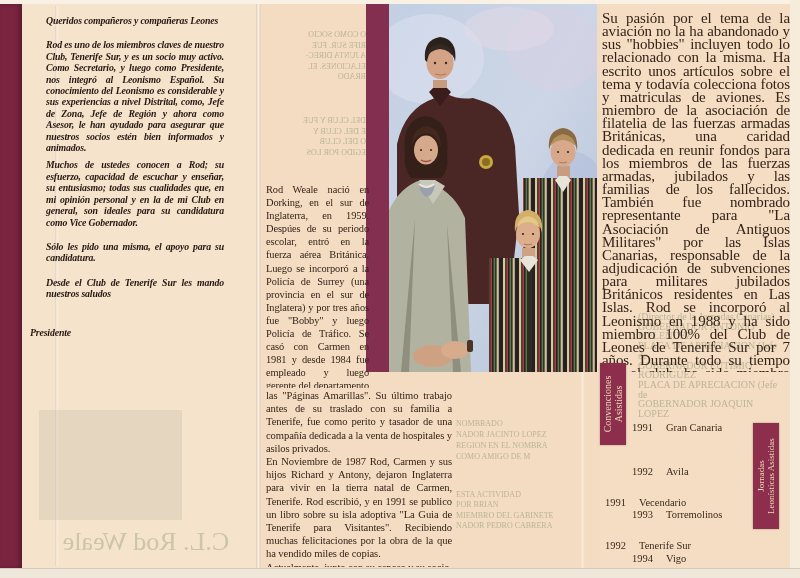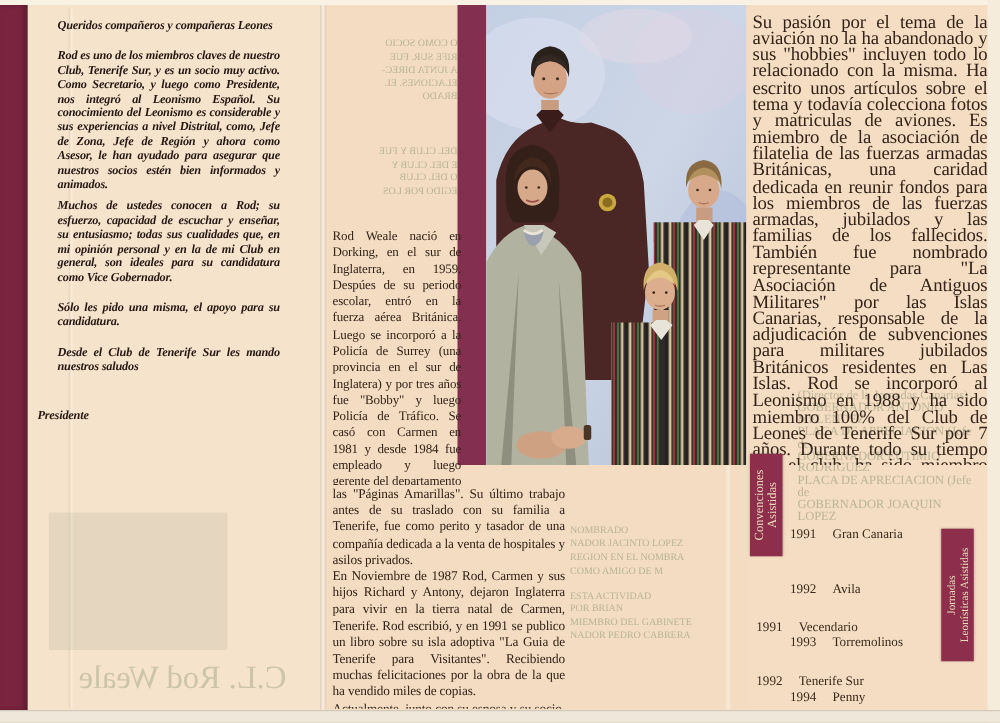--- a/index.html
+++ b/index.html
@@ -57,21 +57,21 @@
   .ylist .row{display:flex;margin-top:32px;}
   .ylist .year{width:34px;}
   .ylist .place{white-space:nowrap;}
   
   .bleed{color:rgba(140,148,118,.55);font-family:"Liberation Serif",serif;
          font-size:8px;line-height:10.6px;white-space:pre-line;}
   .bleed.mirror{transform:scaleX(-1);}
   .bt-a{left:258px;top:30px;width:108px;text-align:left;}
   .bt-b{left:258px;top:116px;width:108px;text-align:left;}
   .bt-c{left:456px;top:418px;width:98px;line-height:11px;}
-  .bt-d{left:456px;top:472px;width:106px;line-height:10.4px;}
+  .bt-d{left:456px;top:490px;width:106px;line-height:10.4px;}
   .bt-e{left:638px;top:312px;width:148px;font-size:10px;line-height:9.7px;text-align:left;}
   .ghost-square{left:39px;top:410px;width:143px;height:110px;background:rgba(150,160,138,.17);}
   .ghost-title{left:30px;top:527px;width:232px;text-align:center;transform:scaleX(-1);
                font-family:"Liberation Serif",serif;font-size:26px;color:rgba(150,160,130,.45);}
 </style>
 </head>
 <body>
 
 <div id="scan">
 
@@ -227,21 +227,21 @@
     <div class="row">
         <span class="year">1992</span>
         <span class="place">Avila</span>
       </div>
     <div class="row">
         <span class="year">1993</span>
         <span class="place">Torremolinos</span>
       </div>
     <div class="row">
         <span class="year">1994</span>
-        <span class="place">Penny</span>
+        <span class="place">Vigo</span>
       </div>
     <div class="row">
         <span class="year">1995</span>
         <span class="place">Tenerife Sur</span>
       </div>
   </div>
 
   <div class="abs v-banner banner2">
     <div>Jornadas</div>
     <div>Leonísticas Asistidas</div>

